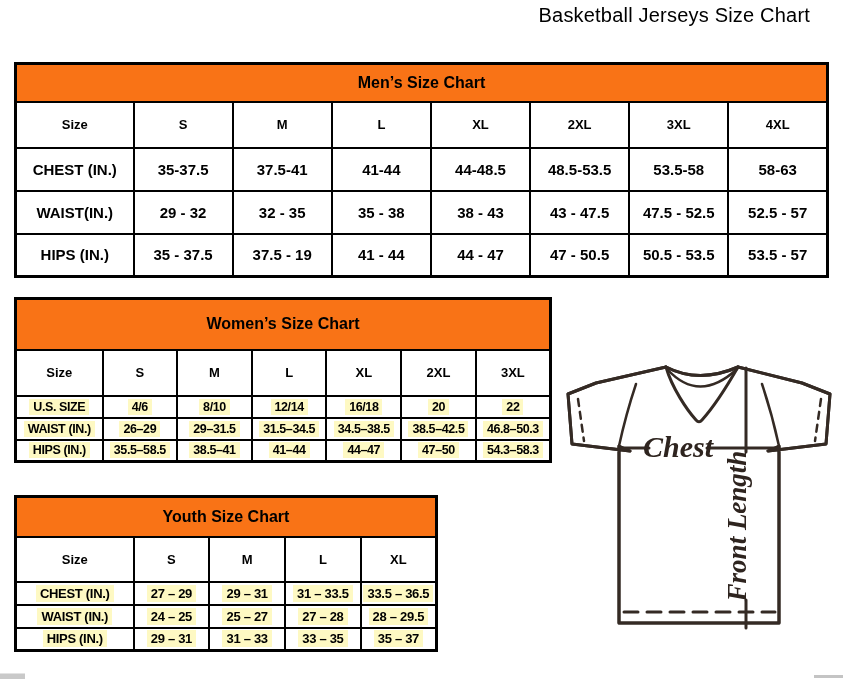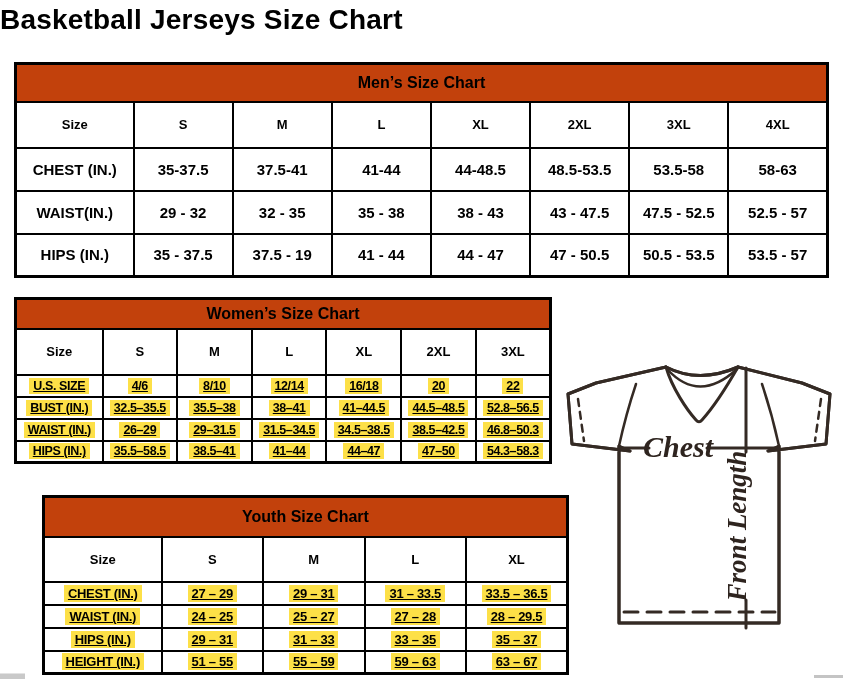--- a/index.html
+++ b/index.html
@@ -1,57 +1,57 @@
 <!DOCTYPE html>
 <html><head>
 <meta charset="utf-8">
 <style>
   html,body{margin:0;padding:0;background:#ffffff;}
   #stage{
     position:relative;width:843px;height:679px;background:#fff;overflow:hidden;
     font-family:"Liberation Sans",sans-serif;color:#000;
   }
   .page-title{
-    position:absolute;left:0;top:4px;width:810px;text-align:left;
-    font-size:28px;font-weight:bold;letter-spacing:0.2px;
+    position:absolute;left:0;top:4px;width:810px;text-align:right;
+    font-size:20px;font-weight:normal;letter-spacing:0.2px;
   }
   table.size-table{
     position:absolute;border-collapse:collapse;table-layout:fixed;
     border:3px solid #000;background:#fff;
   }
   table.size-table td{
     border:2px solid #000;text-align:center;vertical-align:middle;
     padding:0;overflow:hidden;white-space:nowrap;
   }
-  td.tbl-title{background:#c2410c;font-weight:bold;font-size:16px;}
+  td.tbl-title{background:#f97316;font-weight:bold;font-size:16px;}
   td.label-h,td.col-h{font-weight:bold;font-size:13px;}
   td.row-label,td.val{font-weight:bold;}
   
   .men{left:14px;top:62px;width:815px;}
   .men tr.title-row{height:38px;}
   .men tr.head-row{height:46px;}
   .men tr.data-row{height:43px;}
   .men td.row-label,.men td.val{font-size:15px;}
   .men col.c0{width:118px;}
   
   .women{left:14px;top:297px;width:538px;}
-  .women tr.title-row{height:30px;}
+  .women tr.title-row{height:51px;}
   .women tr.head-row{height:46px;}
   .women tr.data-row{height:22px;}
   .women td.row-label,.women td.val{font-size:12.5px;letter-spacing:-0.4px;}
   .women col.c0{width:87px;}
   
-  .youth{left:14px;top:495px;width:527px;margin-left:28px;}
+  .youth{left:14px;top:495px;width:424px;}
   .youth tr.title-row{height:40px;}
   .youth tr.head-row{height:45px;}
   .youth tr.data-row{height:23px;}
   .youth td.row-label,.youth td.val{font-size:13px;letter-spacing:-0.3px;}
   .youth col.c0{width:118px;}
   
-  .women .hl,.youth .hl{background:#fde047;padding:1px 4px;text-decoration:underline;}
+  .women .hl,.youth .hl{background:#fef9c3;padding:1px 4px;}
   
   .jersey-wrap{position:absolute;left:556px;top:360px;width:287px;height:300px;}
   .diag-text{
     font-family:"Liberation Serif","DejaVu Serif",serif;
     font-weight:bold;font-style:italic;fill:#2e241f;
   }
   
   .scroll-frag-left{position:absolute;left:0;top:673px;width:25px;height:6px;background:#c9c9c9;border-top:1px solid #e3e3e3;}
   .scroll-frag-right{position:absolute;left:814px;top:675px;width:29px;height:3px;background:#c4c4c4;}
 </style>
@@ -146,29 +146,20 @@
         <tr class="data-row">
           <td class="row-label"><span class="hl">U.S. SIZE</span></td>
           <td class="val"><span class="hl">4/6</span></td>
           <td class="val"><span class="hl">8/10</span></td>
           <td class="val"><span class="hl">12/14</span></td>
           <td class="val"><span class="hl">16/18</span></td>
           <td class="val"><span class="hl">20</span></td>
           <td class="val"><span class="hl">22</span></td>
         </tr>
         <tr class="data-row">
-          <td class="row-label"><span class="hl">BUST (IN.)</span></td>
-          <td class="val"><span class="hl">32.5–35.5</span></td>
-          <td class="val"><span class="hl">35.5–38</span></td>
-          <td class="val"><span class="hl">38–41</span></td>
-          <td class="val"><span class="hl">41–44.5</span></td>
-          <td class="val"><span class="hl">44.5–48.5</span></td>
-          <td class="val"><span class="hl">52.8–56.5</span></td>
-        </tr>
-        <tr class="data-row">
           <td class="row-label"><span class="hl">WAIST (IN.)</span></td>
           <td class="val"><span class="hl">26–29</span></td>
           <td class="val"><span class="hl">29–31.5</span></td>
           <td class="val"><span class="hl">31.5–34.5</span></td>
           <td class="val"><span class="hl">34.5–38.5</span></td>
           <td class="val"><span class="hl">38.5–42.5</span></td>
           <td class="val"><span class="hl">46.8–50.3</span></td>
         </tr>
         <tr class="data-row">
           <td class="row-label"><span class="hl">HIPS (IN.)</span></td>
@@ -215,27 +206,20 @@
           <td class="val"><span class="hl">27 – 28</span></td>
           <td class="val"><span class="hl">28 – 29.5</span></td>
         </tr>
         <tr class="data-row">
           <td class="row-label"><span class="hl">HIPS (IN.)</span></td>
           <td class="val"><span class="hl">29 – 31</span></td>
           <td class="val"><span class="hl">31 – 33</span></td>
           <td class="val"><span class="hl">33 – 35</span></td>
           <td class="val"><span class="hl">35 – 37</span></td>
         </tr>
-        <tr class="data-row">
-          <td class="row-label"><span class="hl">HEIGHT (IN.)</span></td>
-          <td class="val"><span class="hl">51 – 55</span></td>
-          <td class="val"><span class="hl">55 – 59</span></td>
-          <td class="val"><span class="hl">59 – 63</span></td>
-          <td class="val"><span class="hl">63 – 67</span></td>
-        </tr>
       </tbody>
     </table>
 
   <div class="jersey-wrap">
     <svg width="287" height="300" viewBox="0 0 287 300">
       <g fill="none" stroke="#342a24" stroke-width="3" stroke-linejoin="round" stroke-linecap="round">
 
         <path fill="#ffffff" d="M110,7 L40,23 L12,34 L16,84 L74,91 L63,86 L63,263 L223,263 L223,86 L212,91 L270,84 L274,34 L246,23 L182,7
                  Q143,24 110,7 Z"></path>
 

